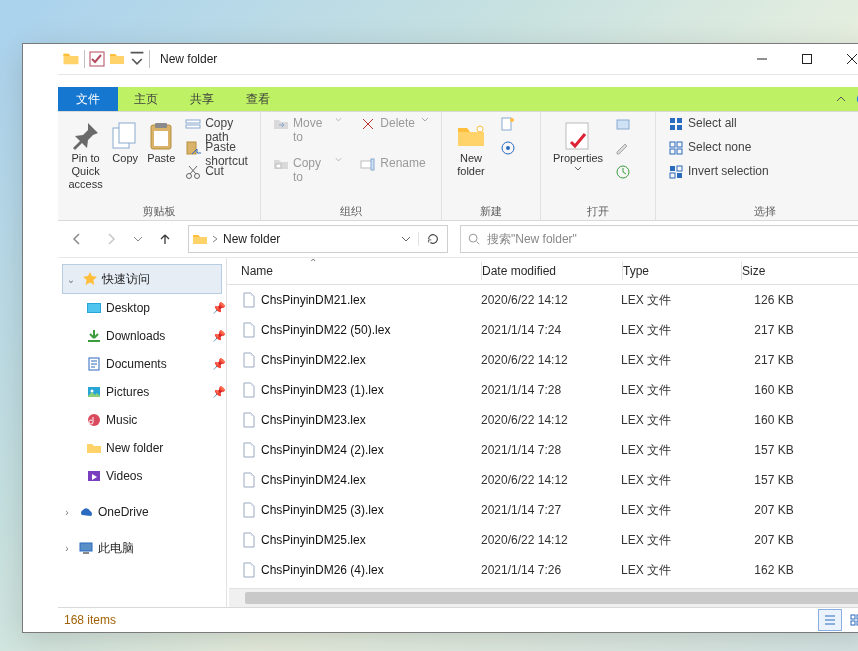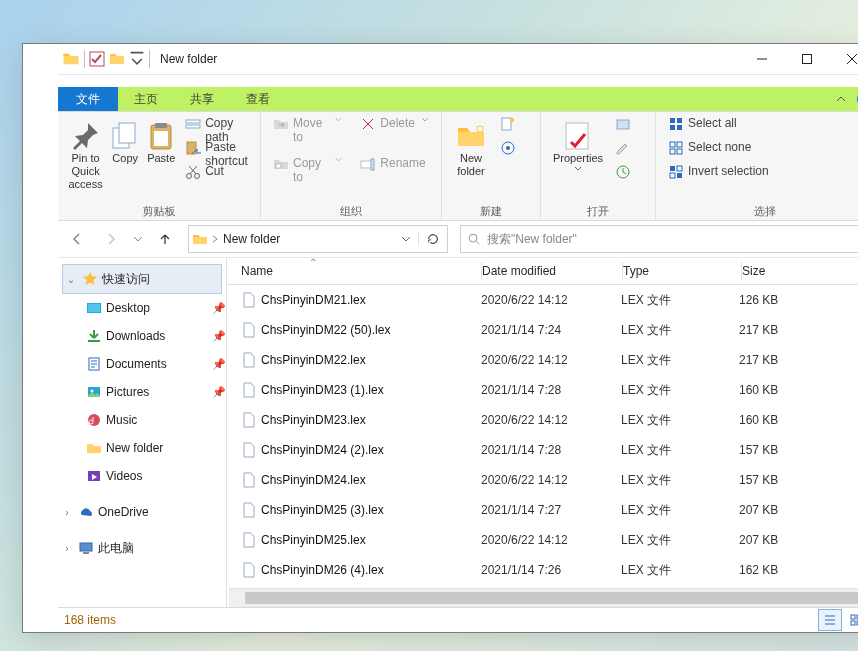--- a/index.html
+++ b/index.html
@@ -73,21 +73,21 @@
   .hdr .col-t{width:118px;}
   .hdr .col-s{width:70px;text-align:left;}
   .hdr .rs{width:1px;height:18px;background:var(--border2);}
   .hdr .sort{position:absolute;left:82px;top:-1px;color:#7d7d7d;font-size:10px;}
   .rows{flex:1;overflow:hidden;position:relative;}
   .row{height:30px;display:flex;align-items:center;padding-left:14px;}
   .row .ic{margin-right:4px;}
   .row .col-n{width:240px;display:flex;align-items:center;color:#111;text-align:right;}
   .row .col-d{width:140px;color:#333;}
   .row .col-t{width:118px;color:#333;}
-  .row .col-s{width:70px;text-align:left;color:#333;}
+  .row .col-s{width:70px;text-align:center;color:#333;}
   .hscroll{height:18px;border-top:1px solid var(--border2);background:#f0f0f0;position:relative;margin:0 2px;}
   .hscroll .thumb{position:absolute;left:16px;top:3px;height:12px;width:740px;background:#c9c9c9;border-radius:2px;}
   
   .status{height:24px;border-top:1px solid var(--border);display:flex;align-items:center;padding:0 6px;color:#a16207;}
   .status .viewb{width:22px;height:20px;border:1px solid transparent;display:flex;align-items:center;justify-content:center;margin-left:2px;color:#2a6abf;}
   .status .viewb.active{border:1px solid #89aee0;background:#eaf2fb;}
   .status .sp{flex:1;}
   
   svg{display:block;}
 </style>

